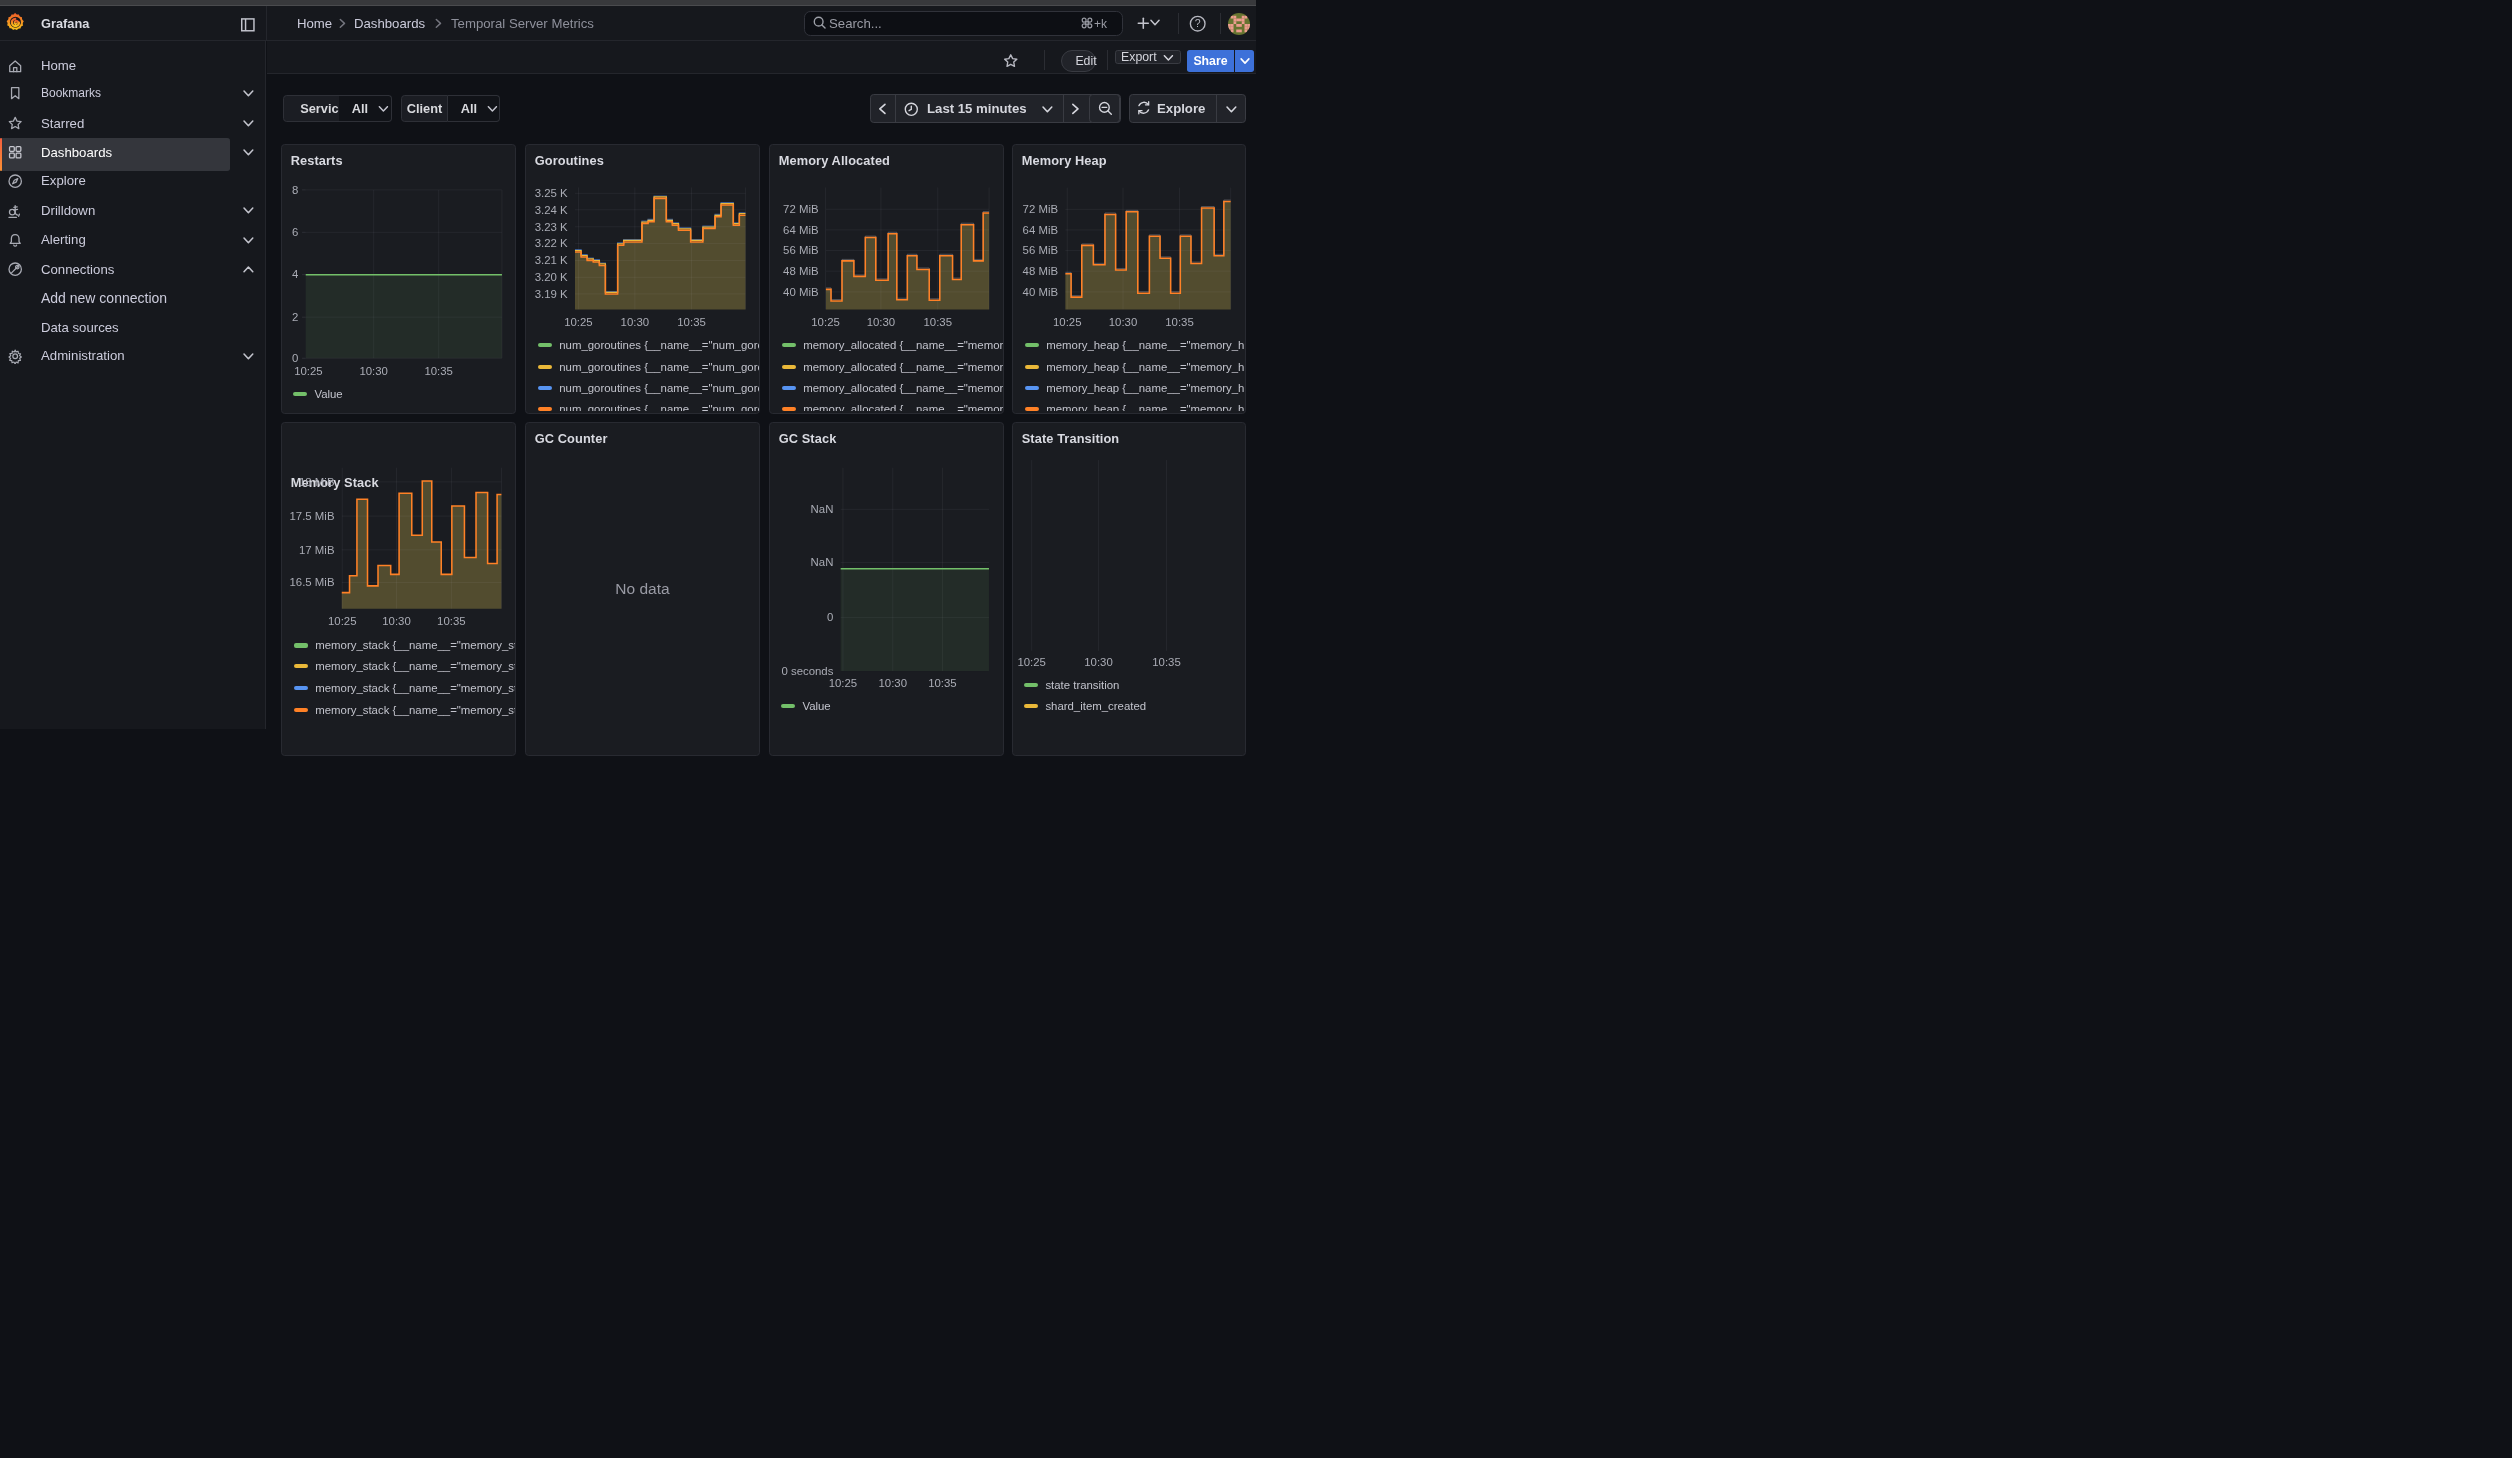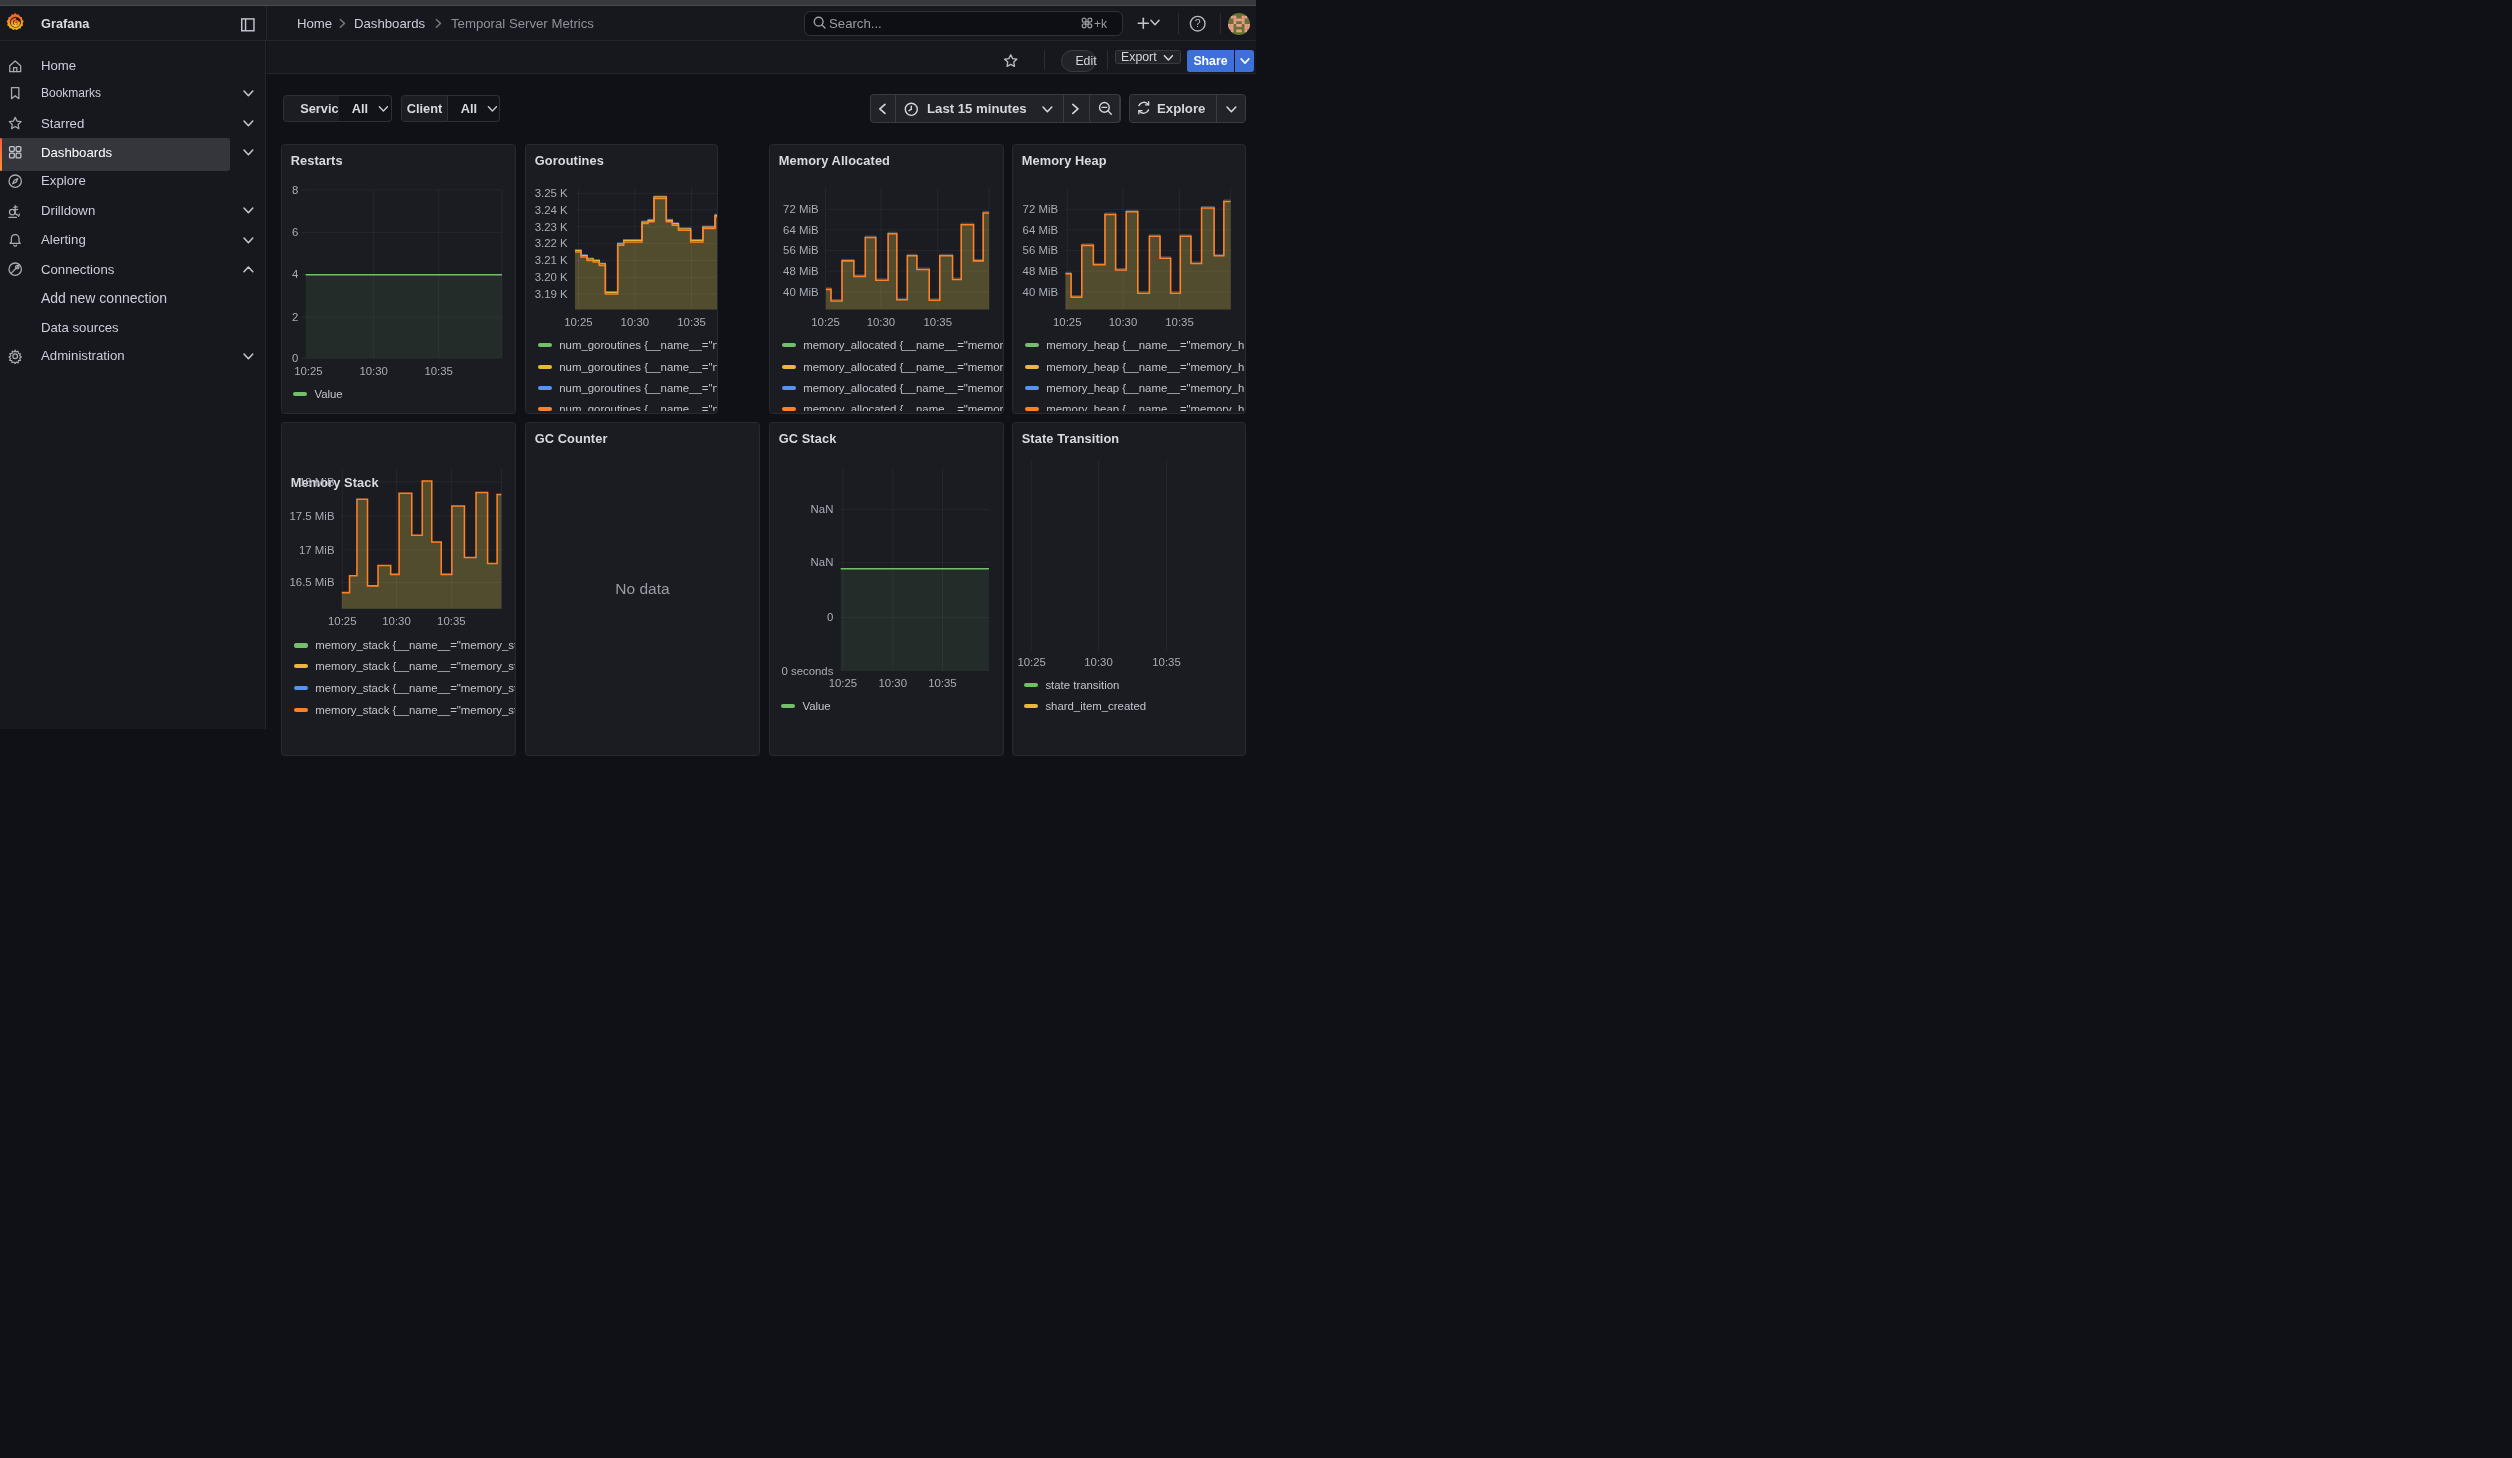--- a/index.html
+++ b/index.html
@@ -278,21 +278,21 @@
         <text x="29.0" y="251.7" text-anchor="middle" font-size="12.5" fill="#aaacb5">10:25</text>
         <text x="100.5" y="251.7" text-anchor="middle" font-size="12.5" fill="#aaacb5">10:30</text>
         <text x="171.7" y="251.7" text-anchor="middle" font-size="12.5" fill="#aaacb5">10:35</text>
       </svg>
       <div style="position:absolute;left:11.4px;top:242px;height:14.6px;display:flex;align-items:center;white-space:nowrap;">
         <span style="display:inline-block;width:13.7px;height:4.1px;border-radius:2px;background:#73bf69;margin-right:7.3px;flex:none"></span>
         <span style="font-size:11.4px;color:#c3c4cd">Value</span>
       </div>
     </div>
   </div>
-<div style="position:absolute;left:525px;top:144px;width:193px;height:270px;background:#1a1c21;border:0.9px solid #282a31;border-radius:3.7px;box-sizing:border-box;">
+<div style="position:absolute;left:525px;top:144px;width:235px;height:270px;background:#1a1c21;border:0.9px solid #282a31;border-radius:3.7px;box-sizing:border-box;">
     <div style="position:absolute;inset:0;overflow:hidden;border-radius:3.7px;">
       <div style="position:absolute;left:8.7px;top:8.2px;font-size:12.8px;font-weight:700;color:#d9dae1;letter-spacing:0.1px;">Goroutines</div>
       <svg style="position:absolute;left:0;top:0" width="235" height="270" font-family="Liberation Sans, sans-serif" viewBox="0 0 257 295.5">
         <path d="M53.5,117.1 L60.2,117.1 L60.2,122.6 L66.8,122.6 L66.8,126.3 L73.5,126.3 L73.5,128.1 L80.2,128.1 L80.2,131.8 L86.8,131.8 L86.8,163.0 L93.5,163.0 L93.5,163.0 L100.2,163.0 L100.2,109.8 L106.8,109.8 L106.8,106.1 L113.5,106.1 L113.5,106.1 L120.1,106.1 L120.1,106.1 L126.8,106.1 L126.8,85.9 L133.5,85.9 L133.5,84.1 L140.1,84.1 L140.1,58.4 L146.8,58.4 L146.8,58.4 L153.5,58.4 L153.5,84.1 L160.1,84.1 L160.1,87.8 L166.8,87.8 L166.8,93.3 L173.5,93.3 L173.5,93.3 L180.1,93.3 L180.1,106.1 L186.8,106.1 L186.8,106.1 L193.5,106.1 L193.5,91.4 L200.1,91.4 L200.1,91.4 L206.8,91.4 L206.8,78.6 L213.4,78.6 L213.4,65.7 L220.1,65.7 L220.1,65.7 L226.8,65.7 L226.8,87.8 L233.4,87.8 L233.4,76.8 L240.1,76.8 L240.1,180.0 L53.5,180.0 Z" fill="#524c2f"></path>
         <line x1="53.5" y1="52.9" x2="240.1" y2="52.9" stroke="rgba(204,204,220,0.07)" stroke-width="1"></line>
         <line x1="53.5" y1="70.9" x2="240.1" y2="70.9" stroke="rgba(204,204,220,0.07)" stroke-width="1"></line>
         <line x1="53.5" y1="89.5" x2="240.1" y2="89.5" stroke="rgba(204,204,220,0.07)" stroke-width="1"></line>
         <line x1="53.5" y1="107.9" x2="240.1" y2="107.9" stroke="rgba(204,204,220,0.07)" stroke-width="1"></line>
         <line x1="53.5" y1="126.4" x2="240.1" y2="126.4" stroke="rgba(204,204,220,0.07)" stroke-width="1"></line>
         <line x1="53.5" y1="144.8" x2="240.1" y2="144.8" stroke="rgba(204,204,220,0.07)" stroke-width="1"></line>

